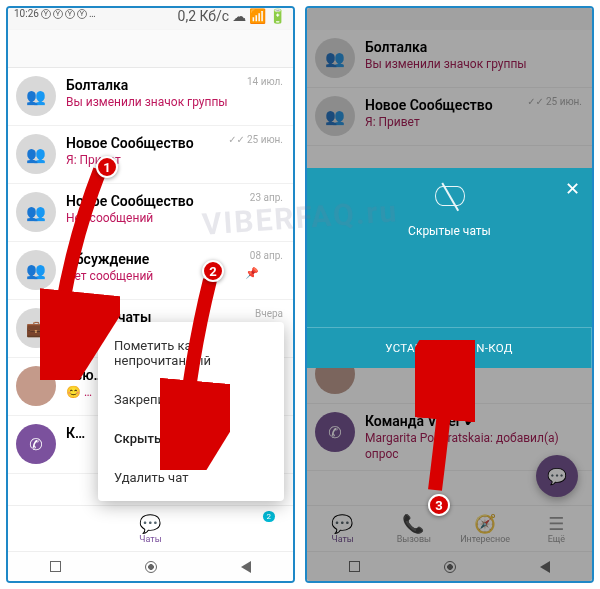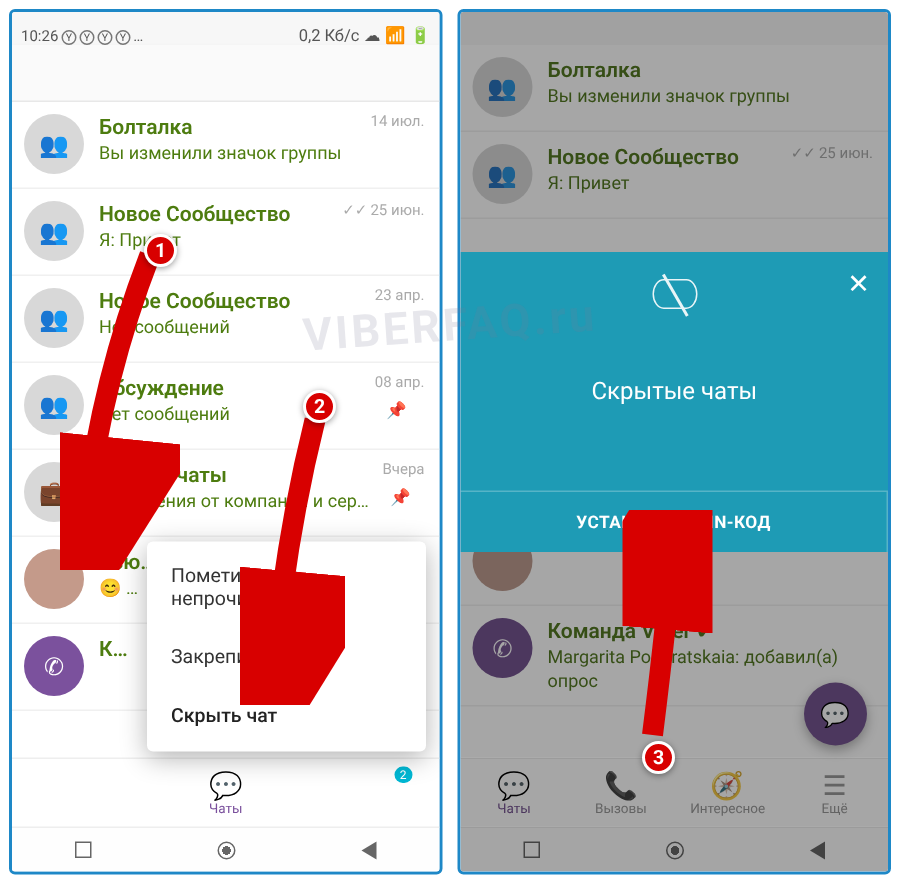--- a/index.html
+++ b/index.html
@@ -10,48 +10,48 @@
     display: flex; gap: 10px; padding: 6px;
     position: relative;
   }
   .phone {
     flex: 1; border: 2px solid #1e88c7; border-radius: 4px;
     background: #fff; display: flex; flex-direction: column;
     overflow: hidden; position: relative;
   }
   .status-bar {
     height: 22px; background: #f7f7f7; font-size: 10px; color: #555;
-    display: flex; align-items: flex-end; padding: 0 6px;
+    display: flex; align-items: flex-start; padding: 0 6px;
     justify-content: space-between;
     gap: 20px;
   }
   .status-left { display: flex; align-items: center; gap: 2px; }
-  .status-right { display: flex; align-items: center; gap: 3px; font-size: 11px; }
+  .status-right { display: flex; align-items: center; gap: 3px; font-size: 14px; }
   .status-icon { width: 10px; height: 10px; border: 1px solid #777; border-radius: 50%; display: inline-flex; align-items: center; justify-content: center; font-size: 7px; }
   .tabbar {
     height: 38px; background: #fafafa; border-bottom: 1px solid #e8e8e8;
     box-shadow: 0 2px 4px rgba(0,0,0,0.08);
   }
   .chat-list { flex: 1; overflow: hidden; background: #fff; }
   .chat-row {
     display: flex; align-items: flex-start; padding: 8px 10px 8px 8px;
     border-bottom: 1px solid #f0f0f0; min-height: 58px;
   }
   .avatar {
     width: 40px; height: 40px; border-radius: 50%; background: #d0d0d0;
     flex-shrink: 0; margin-right: 10px; display: flex; align-items: center;
     justify-content: center; color: #fff;
   }
   .avatar.group { background: #d8d8d8; }
   .avatar.viber { background: #7b519d; }
   .chat-body { flex: 1; min-width: 0; }
-  .chat-title { font-size: 14px; font-weight: 600; color: #4d7c0f; line-height: 1.3; }
-  .chat-sub { font-size: 12px; color: #4d7c0f; line-height: 1.3; margin-top: 1px; }
+  .chat-title { font-size: 14px; font-weight: 600; color: #000000; line-height: 1.3; }
+  .chat-sub { font-size: 12px; color: #be185d; line-height: 1.3; margin-top: 1px; }
   .chat-time { font-size: 10px; color: #aaa; white-space: nowrap; margin-left: 4px; }
-  .chat-meta { display: flex; flex-direction: column; align-items: center; }
+  .chat-meta { display: flex; flex-direction: column; align-items: flex-start; }
   .pin-icon { font-size: 11px; color: #bbb; margin-top: 6px; }
   .checkmarks { font-size: 10px; color: #aaa; margin-right: 2px; }
 
   .bottom-nav {
     height: 46px; background: #fff; border-top: 1px solid #eee;
     display: flex; justify-content: space-around; align-items: center;
   }
   .nav-item { text-align: center; font-size: 9px; color: #999; position: relative; flex:1; }
   .nav-item.active { color: #7b519d; }
   .nav-icon { font-size: 18px; display: block; }
@@ -78,28 +78,28 @@
   .ctx-item.emph { font-weight: 500; color: #222; }
 
   
   .dimmed { filter: brightness(0.65) grayscale(0.2); }
   .overlay {
     position: absolute; left: 0; right: 0; top: 160px; height: 200px;
     background: #1e9bb5; color: #fff; z-index: 20;
     padding: 18px 16px 0 16px; text-align: center;
   }
   .overlay .close { position: absolute; top: 10px; right: 12px; font-size: 18px; }
-  .overlay-title { font-size: 16px; margin-top: 45px; }
+  .overlay-title { font-size: 12px; margin-top: 18px; }
   .overlay-text { font-size: 11.5px; margin-top: 10px; line-height: 1.5; opacity: 0.92; padding: 0 4px; }
   .overlay-actions {
     position: absolute; bottom: 0; left: 0; right: 0;
     display: flex; border-top: 1px solid rgba(255,255,255,0.25);
   }
   .overlay-btn {
-    flex: 1; padding: 13px 4px; font-size: 11.5px; letter-spacing: 0.3px; font-weight: bold;
+    flex: 1; padding: 13px 4px; font-size: 11.5px; letter-spacing: 0.3px;
   }
   .overlay-btn:first-child { flex: 2; border-right: 1px solid rgba(255,255,255,0.25); }
   .eye-off {
     width: 30px; height: 20px; margin: 0 auto;
     border: 1.5px solid #fff; border-radius: 50% / 100%;
     position: relative; opacity: 0.9;
   }
   .eye-off::after {
     content: ""; position: absolute; top: -6px; left: 50%;
     width: 1.5px; height: 32px; background: #fff;
@@ -230,20 +230,21 @@
   <div class="android-nav">
     <span class="sq"></span>
     <span class="circ"></span>
     <span class="tri"></span>
   </div>
 
   <div class="ctx-menu">
     <div class="ctx-item">Пометить как непрочитанный</div>
     <div class="ctx-item">Закрепить чат</div>
     <div class="ctx-item emph">Скрыть чат</div>
+    <div class="ctx-item">Удалить чат</div>
   </div>
 </div>
 
 <div class="phone">
   <div class="dimmed" style="display:flex;flex-direction:column;flex:1;">
     <div class="status-bar"></div>
     <div class="chat-list">
       <div class="chat-row">
         <div class="avatar group">👥</div>
         <div class="chat-body">

